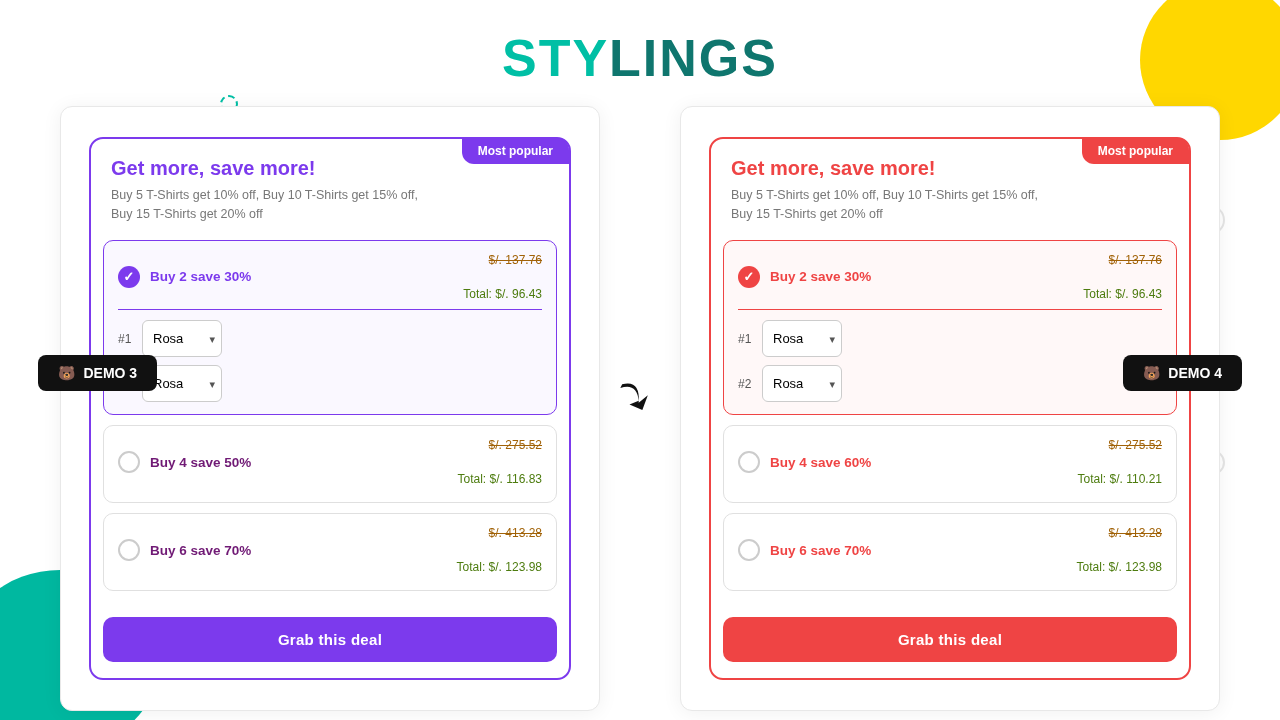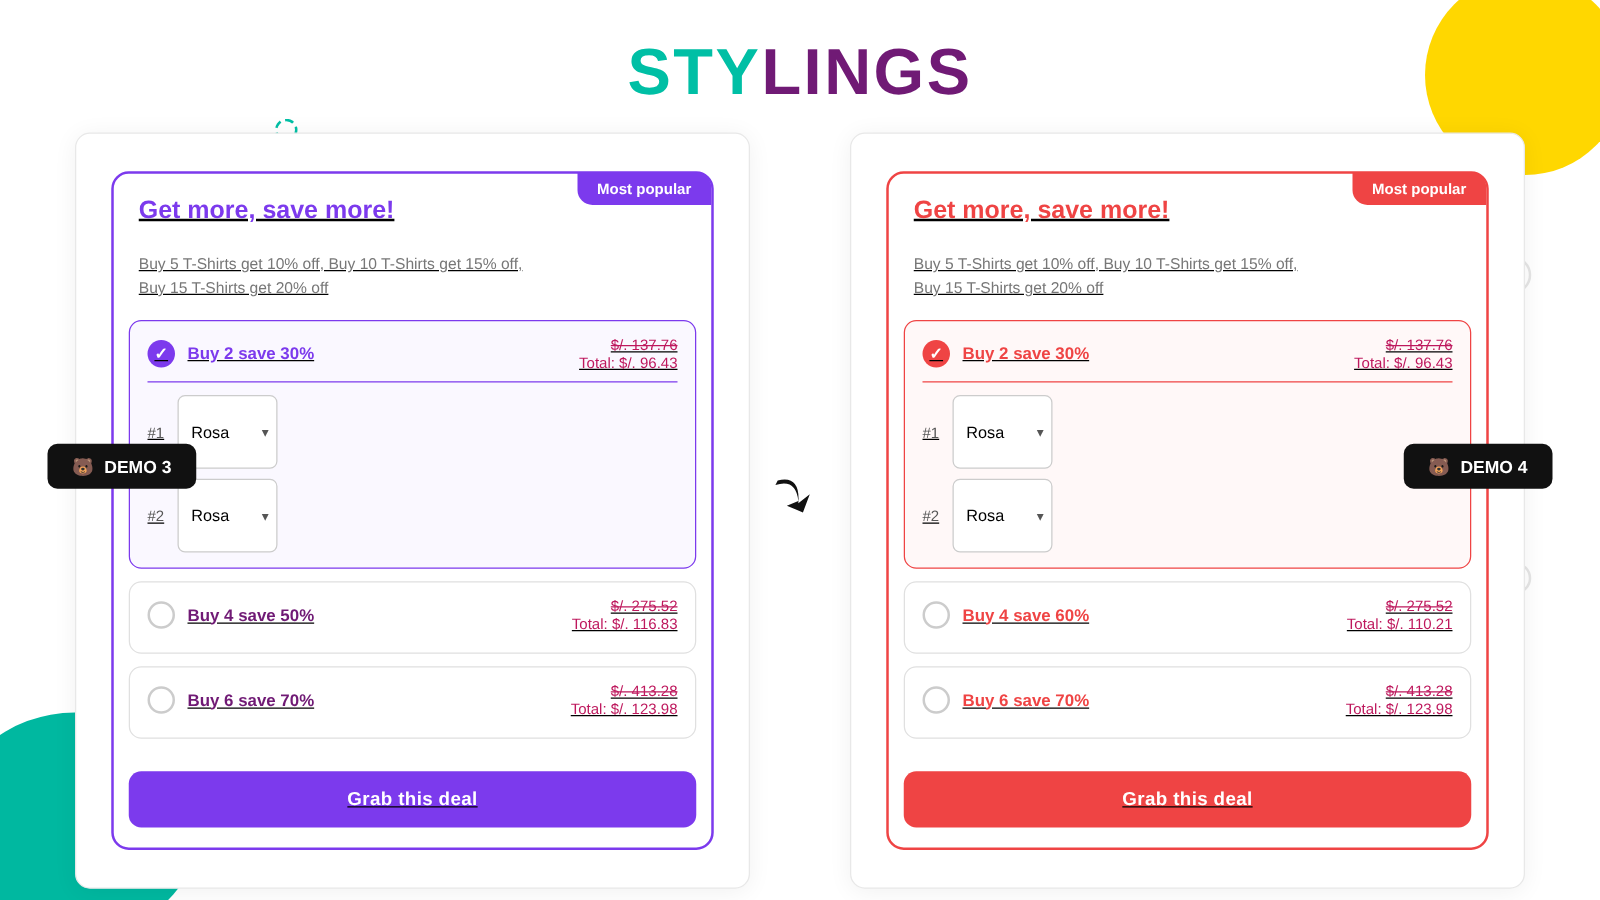--- a/index.html
+++ b/index.html
@@ -110,21 +110,21 @@
     }
     .header-title {
       font-size: 52px;
       font-weight: 900;
       letter-spacing: 2px;
     }
     .header-title .sty {
       color: #00BFA5;
     }
     .header-title .lings {
-      color: #701a75;
+      color: #0f766e;
       text-align: center;
     }
 
     
     .main-container {
       position: relative;
       z-index: 1;
       display: flex;
       justify-content: center;
       align-items: flex-start;
@@ -133,21 +133,20 @@
     }
 
     
     .outer-card {
       background: #fff;
       border-radius: 12px;
       padding: 30px 28px;
       width: 620px;
       box-shadow: 0 2px 20px rgba(0,0,0,0.06);
       border: 1.5px solid #e8e8e8;
-      text-decoration: underline;
     }
 
     
     .deal-card {
       border-radius: 14px;
       padding: 0;
       position: relative;
     }
     .deal-card.purple {
       border: 2.5px solid #7C3AED;
@@ -155,21 +154,21 @@
     .deal-card.red {
       border: 2.5px solid #EF4444;
     }
 
     .deal-header {
       padding: 18px 20px 6px;
     }
     .deal-title {
       font-size: 20px;
       font-weight: 800;
-      margin-bottom: 22px;
+      margin-bottom: 6px;
     }
     .deal-card.purple .deal-title { color: #7C3AED; }
     .deal-card.red .deal-title { color: #EF4444; }
 
     .deal-subtitle {
       font-size: 12.5px;
       color: #777;
       line-height: 1.5;
       margin-bottom: 10px;
     }
@@ -230,26 +229,27 @@
     .option-row.selected.purple .option-label { color: #7C3AED; }
     .option-row.selected.red .option-label { color: #EF4444; }
     .option-row:not(.selected) .option-label { color: #701a75; }
     .option-row.red-unselected .option-label { color: #EF4444; }
 
     .option-prices {
       text-align: right;
     }
     .original-price {
       font-size: 12px;
-      color: #be185d;
+      color: #a16207;
       text-decoration: line-through;
     }
     .total-price {
       font-size: 12px;
-      color: #be185d;
+      color: #4d7c0f;
+      margin-top: 20px;
     }
 
     
     .radio-circle {
       width: 22px;
       height: 22px;
       border-radius: 50%;
       border: 2px solid #ccc;
       flex-shrink: 0;
     }
@@ -289,21 +289,21 @@
       gap: 8px;
     }
     .dropdown-num {
       font-size: 12px;
       color: #555;
       width: 16px;
     }
     .dropdown-select {
       border: 1.5px solid #ccc;
       border-radius: 6px;
-      padding: 21px 10px;
+      padding: 10px 10px;
       font-size: 13px;
       background: #fff;
       cursor: pointer;
       appearance: none;
       -webkit-appearance: none;
       padding-right: 24px;
       position: relative;
       min-width: 80px;
     }
     .dropdown-wrapper {

